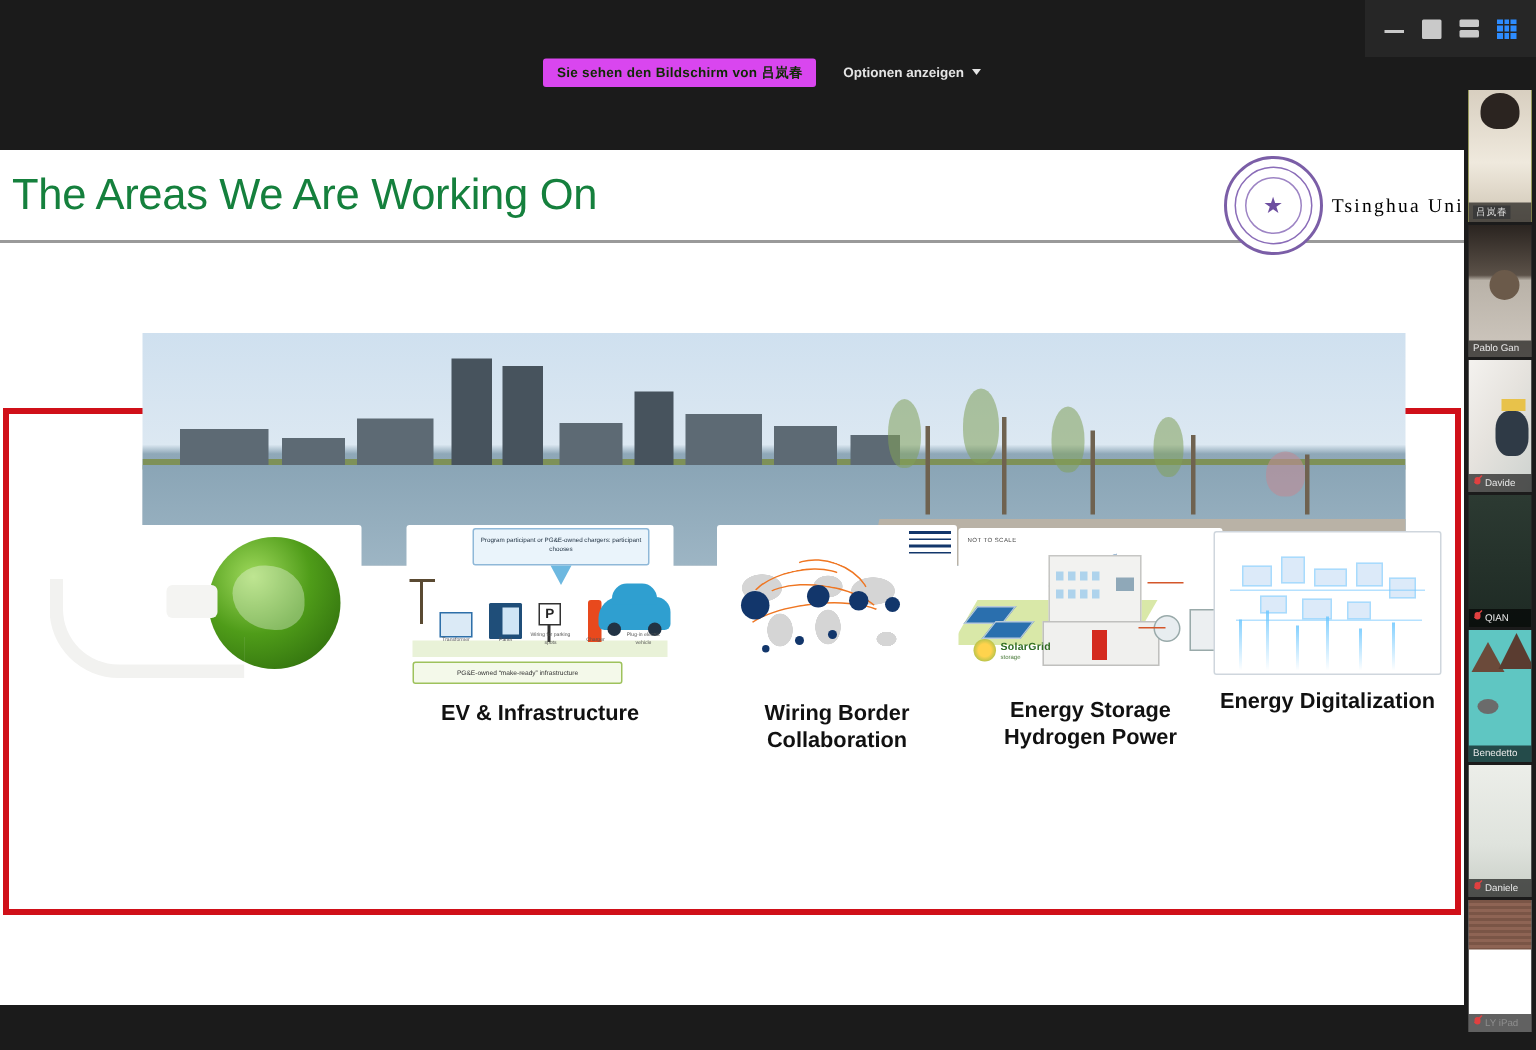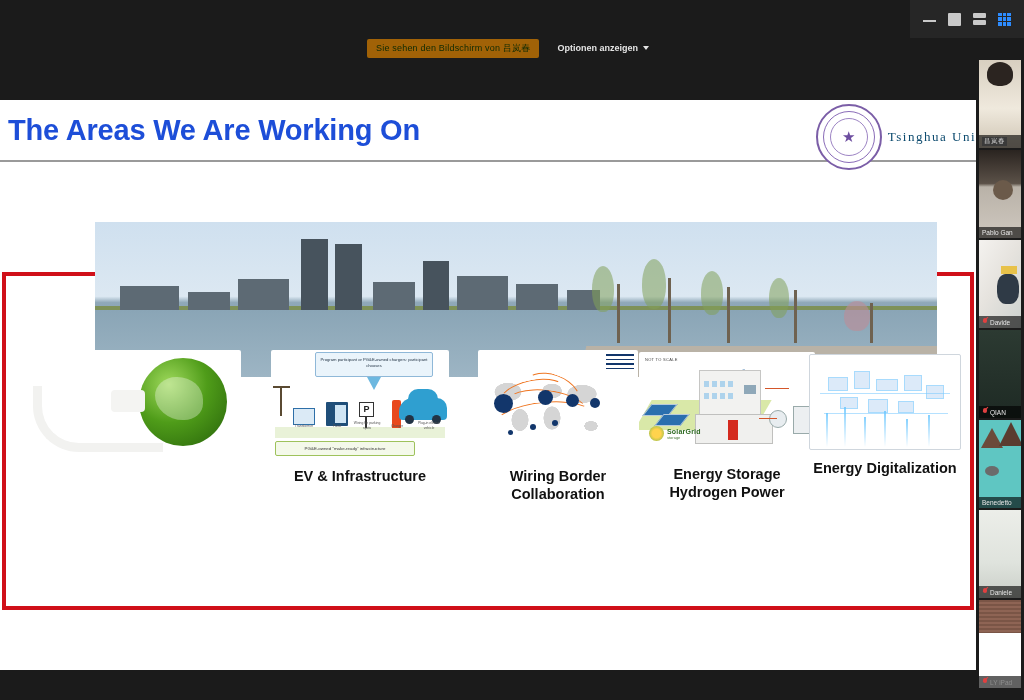--- a/index.html
+++ b/index.html
@@ -35,40 +35,40 @@
   }
   .wc-grid i { background: #2d8cff; display: block; }
 
   
   .sharebar {
     position: absolute; left: 0; top: 38px; width: 1024px; height: 20px;
     display: flex; align-items: center; justify-content: center;
     gap: 10px; background: #1b1b1b;
   }
   .share-pill {
-    background: #a16207; color: #0f2b04; font-size: 9px; font-weight: normal;
+    background: #d946ef; color: #0f2b04; font-size: 9px; font-weight: bold;
     padding: 3px 9px; border-radius: 2px; letter-spacing: .2px;
     white-space: nowrap;
   }
   .options-btn {
     color: #e4e4e4; font-size: 9px; font-weight: bold;
     display: flex; align-items: center; gap: 5px;
     padding: 3px 8px; cursor: pointer; white-space: nowrap;
   }
   .caret { width: 0; height: 0; border-left: 3.5px solid transparent;
     border-right: 3.5px solid transparent; border-top: 4px solid #e4e4e4; }
 
   
   .slide {
     position: absolute; left: 0; top: 100px; width: 976px; height: 570px;
     background: #ffffff; overflow: hidden;
   }
   .slide-title {
     position: absolute; left: 8px; top: 14px;
-    font-size: 29px; font-weight: bold; color: #1d4ed8;
+    font-size: 29px; font-weight: normal; color: #15803d;
     letter-spacing: -0.2px; white-space: nowrap;
   }
   .title-rule {
     position: absolute; left: 0; top: 60px; width: 976px; height: 2px;
     background: #9a9a9a;
   }
 
   
   .logo-wrap { position: absolute; right: 0; top: 4px; display: flex;
     align-items: center; gap: 6px; }
@@ -76,21 +76,21 @@
     border: 2.5px solid #7b5ea7; position: relative; background: #fff; }
   .seal::before { content: ""; position: absolute; inset: 5px;
     border: 1.5px solid #8a6cb8; border-radius: 50%; }
   .seal::after { content: ""; position: absolute; inset: 12px;
     border: 1px solid #9d84c4; border-radius: 50%; }
   .seal-star { position: absolute; left: 50%; top: 50%;
     transform: translate(-50%,-50%); color: #6d4ea0; font-size: 15px; }
   .logo-cn { font-family: "Liberation Serif", serif; font-size: 40px;
     color: #7b5ea7; font-weight: bold; line-height: 1; letter-spacing: 2px; }
   .logo-en { font-family: "Liberation Serif", serif; font-size: 13px;
-    color: #0c4a6e; letter-spacing: 1.5px; margin-top: 0; }
+    color: #000000; letter-spacing: 1.5px; margin-top: 0; }
   .logo-col { display: flex; flex-direction: column; align-items: center; }
 
   
   .red-frame {
     position: absolute; left: 2px; top: 172px; width: 972px; height: 338px;
     border: 4px solid #d01019;
   }
   
   .skyline {
     position: absolute; left: 95px; top: 122px; width: 842px; height: 155px;

